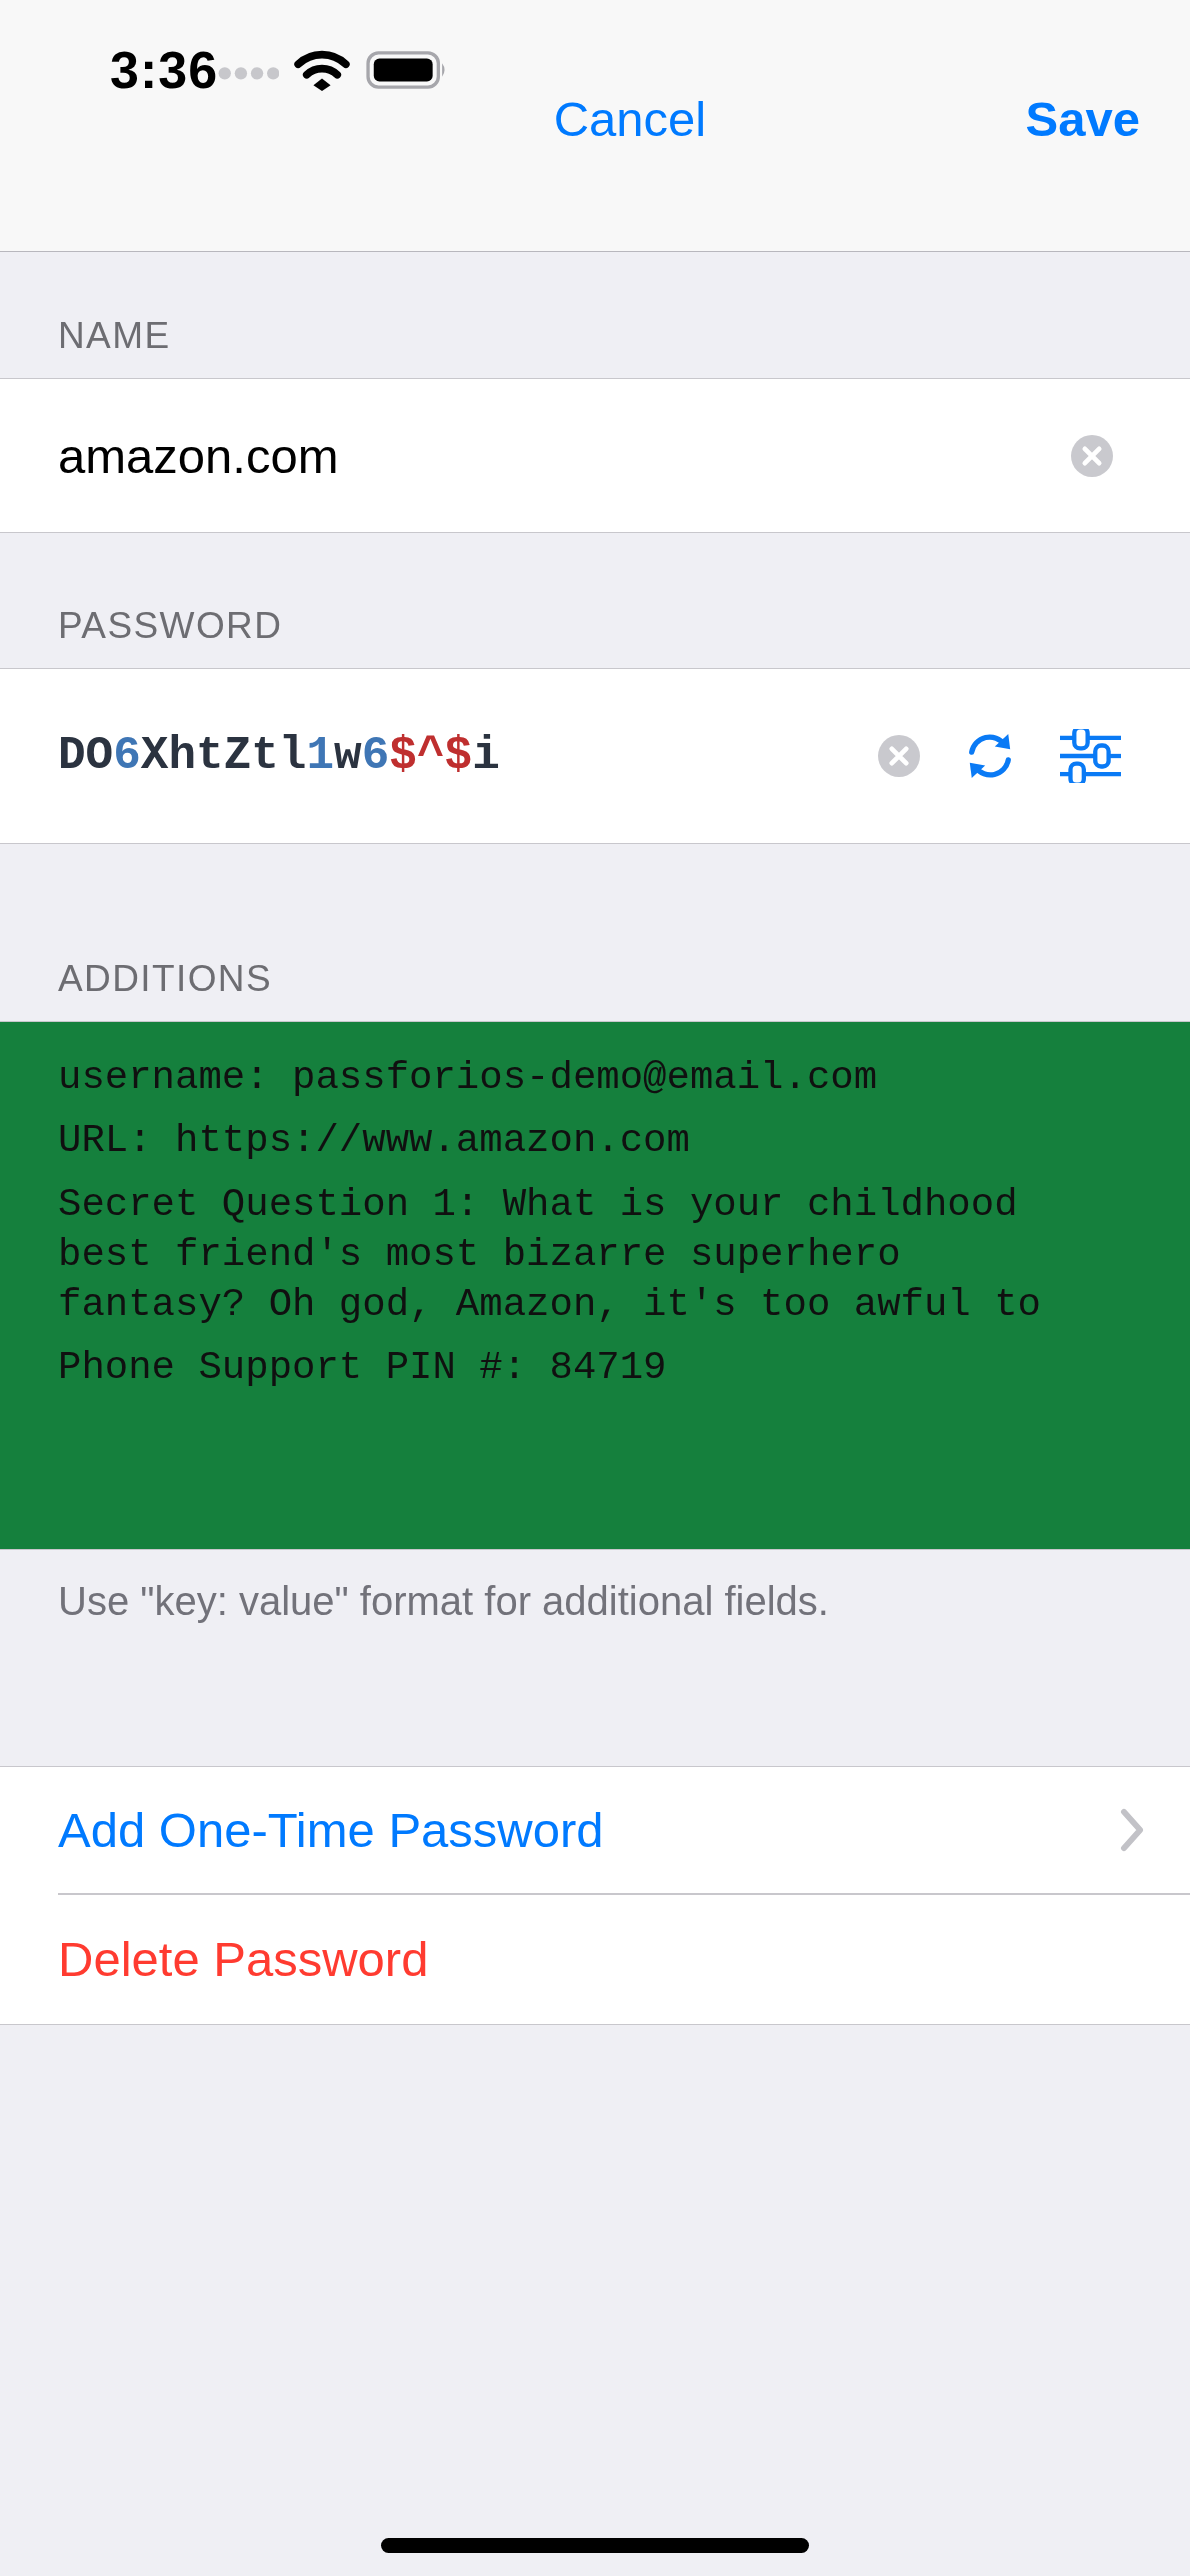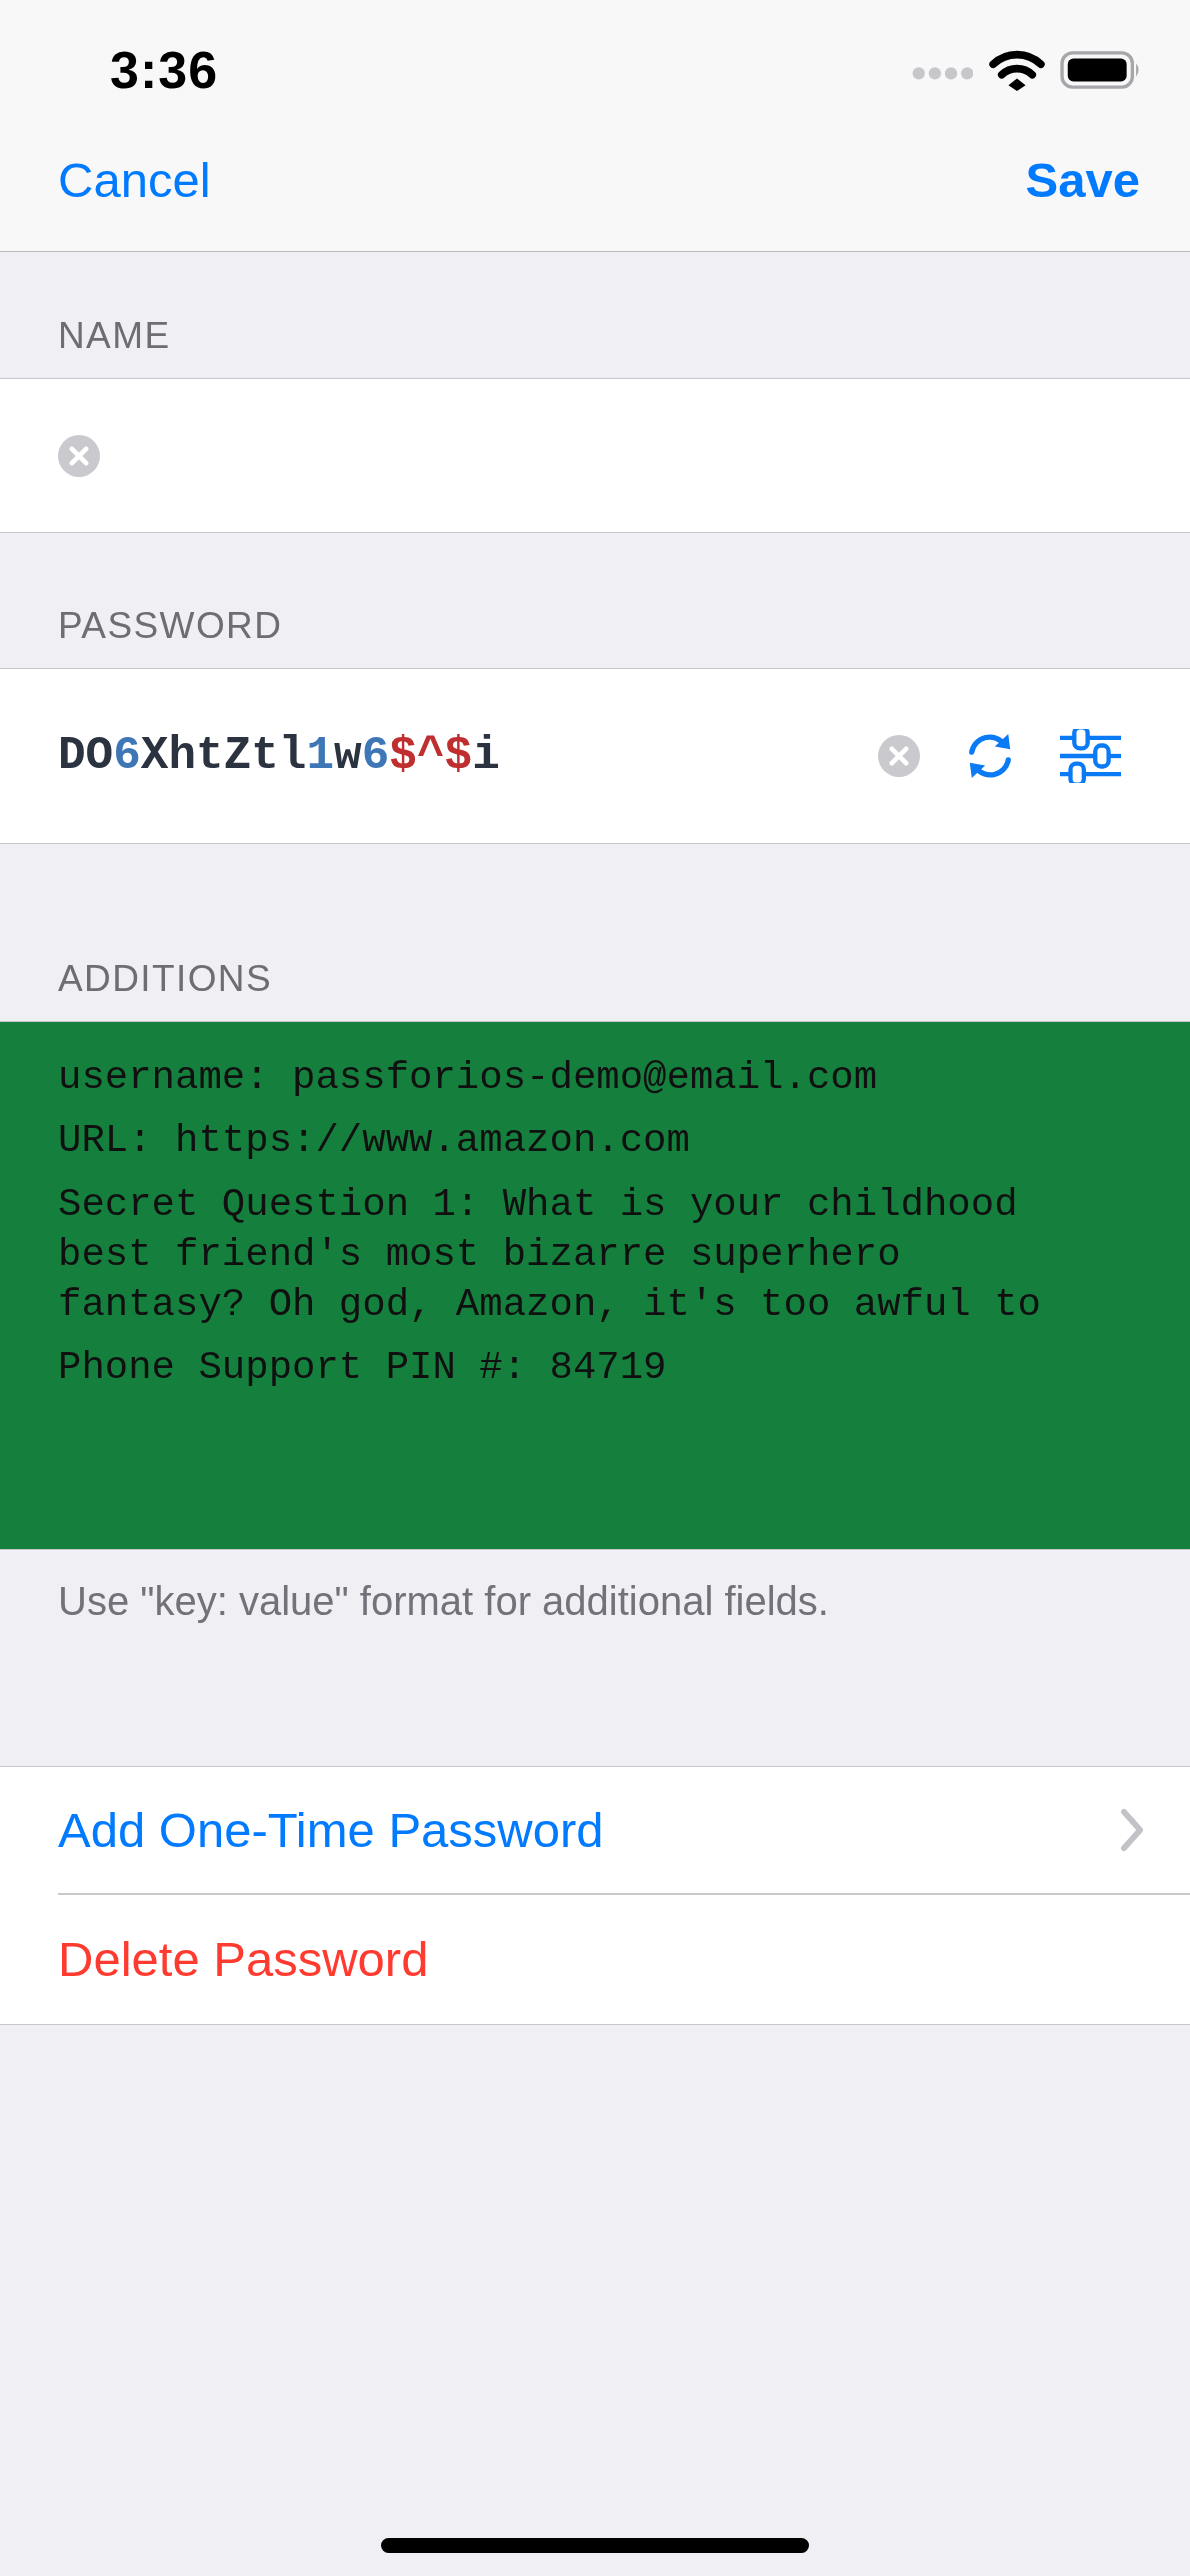--- a/index.html
+++ b/index.html
@@ -12,21 +12,21 @@
     position: relative;
     overflow: hidden;
   }
   .screen { width: 1190px; height: 2576px; display: flex; flex-direction: column; }
 
   
   .top-bars {
     height: 252px;
     background: #F8F8F8;
     border-bottom: 1.9px solid #B8B7BD;
-    display: flex; flex-direction: column;
+    display: flex; flex-direction: row;
   }
   .status-bar {
     height: 123px;
     display: flex; align-items: center; justify-content: space-between;
     padding: 17px 48px 0 110px;
   }
   .time { font-size: 52px; font-weight: 700; color: #000; letter-spacing: 1px; }
   .status-right { display: flex; align-items: center; gap: 15.3px; }
 
   .nav-bar {
@@ -151,20 +151,21 @@
       </span>
     </div>
     <div class="nav-bar">
       <button class="nav-btn cancel">Cancel</button>
       <button class="nav-btn save">Save</button>
     </div>
   </div>
 
   <div class="section-header hdr-name">NAME</div>
   <div class="white-row row-name">
+    <span class="cell-text">amazon.com</span>
     <span class="trailing">
       <button class="icon-btn">
         <svg width="42" height="42" viewBox="0 0 44 44">
           <circle cx="22" cy="22" r="22" fill="#C9C9CE"></circle>
           <path d="M14.5 14.5 L29.5 29.5 M29.5 14.5 L14.5 29.5" stroke="#FFF" stroke-width="5" stroke-linecap="round"></path>
         </svg>
       </button>
     </span>
   </div>
 

